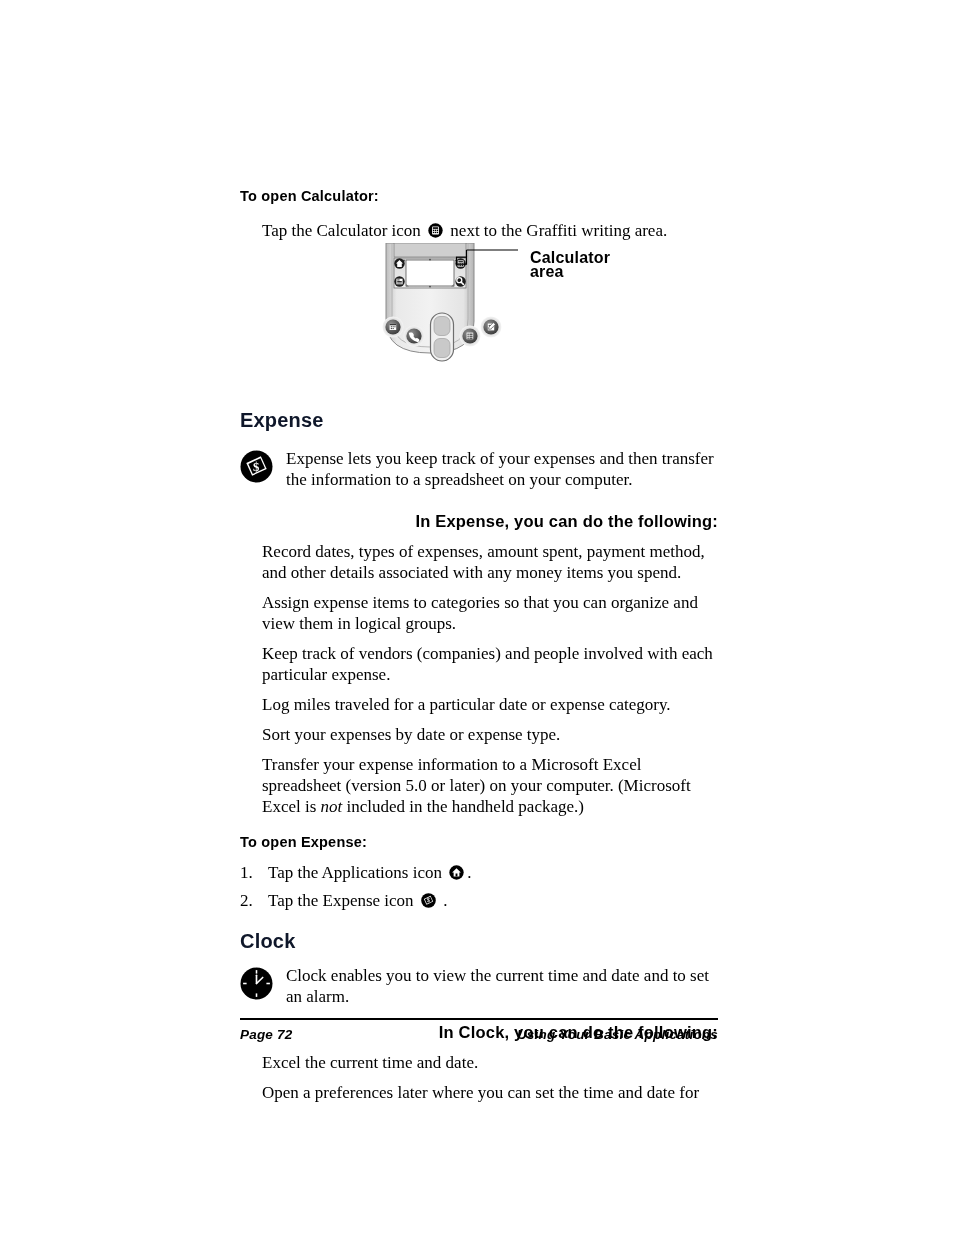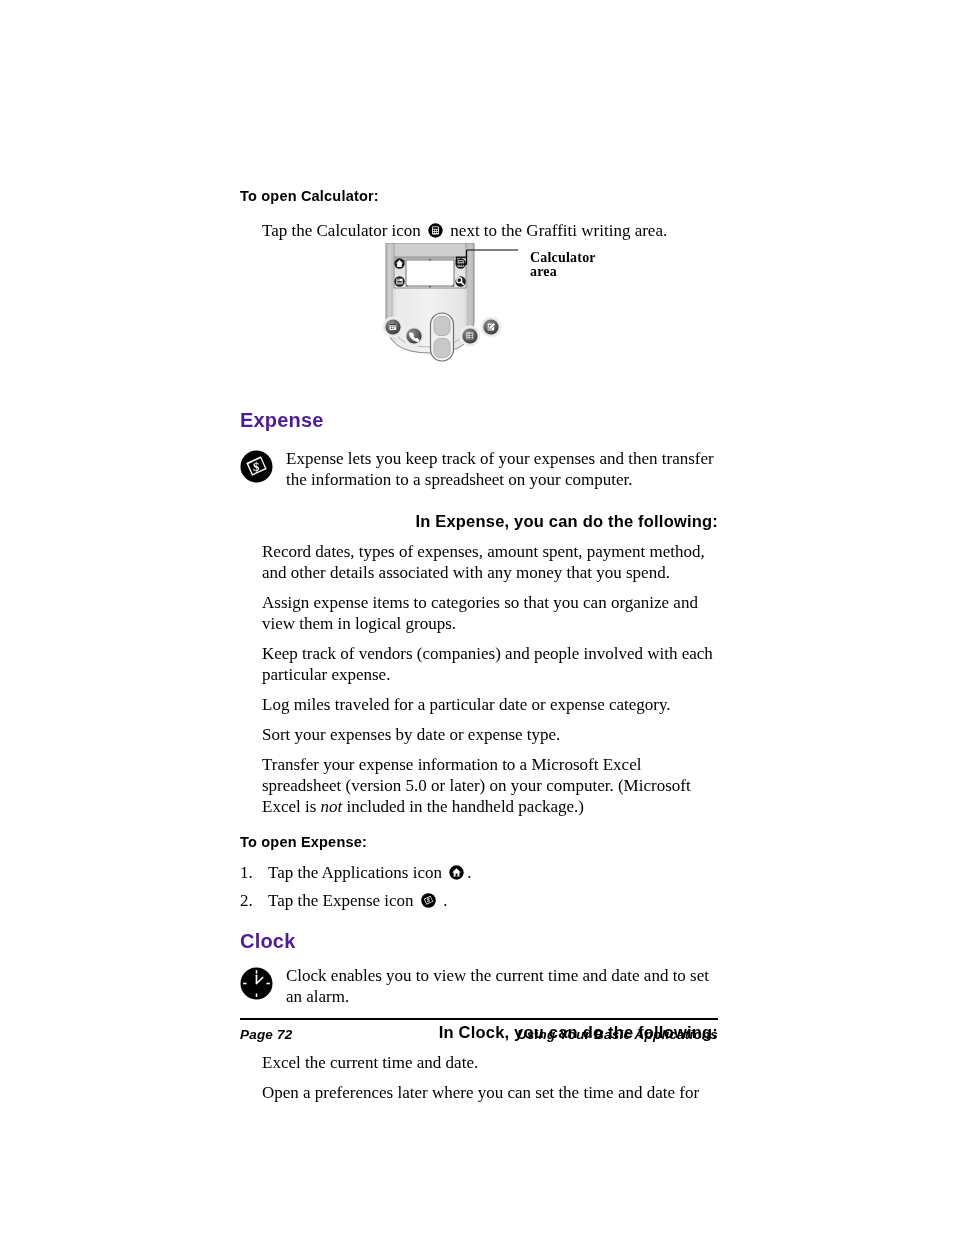--- a/index.html
+++ b/index.html
@@ -41,21 +41,21 @@
     color: #000;
   }
 
   .h-section {
     font-family: "Liberation Sans", sans-serif;
     font-weight: bold;
     font-size: 20px;
     letter-spacing: 0.2px;
     margin: 0;
     padding: 0;
-    color: #4c1d95;
+    color: #0f172a;
   }
 
   .h-sub {
     font-family: "Liberation Sans", sans-serif;
     font-weight: bold;
     font-size: 16.5px;
     letter-spacing: 0.2px;
     margin: 0;
     padding: 0;
     color: #000;
@@ -210,21 +210,21 @@
       <div class="icon-text">Expense lets you keep track of your expenses and then transfer the information to a spreadsheet on your computer.</div>
     </div>
 
     <div class="sp-22"></div>
 
     <div class="h-sub">In Expense, you can do the following:</div>
 
     <div class="sp-10"></div>
 
     <div class="indent">
-      <div class="body-text para">Record dates, types of expenses, amount spent, payment method, and other details associated with any money that you spend.</div>
+      <div class="body-text para">Record dates, types of expenses, amount spent, payment method, and other details associated with any money items you spend.</div>
       <div class="body-text para">Assign expense items to categories so that you can organize and view them in logical groups.</div>
       <div class="body-text para">Keep track of vendors (companies) and people involved with each particular expense.</div>
       <div class="body-text para">Log miles traveled for a particular date or expense category.</div>
       <div class="body-text para">Sort your expenses by date or expense type.</div>
       <div class="body-text para">
         <span>Transfer your expense information to a Microsoft Excel spreadsheet (version 5.0 or later) on your computer. (Microsoft Excel is </span><span class="em">not</span><span> included in the handheld package.)</span>
       </div>
     </div>
 
     <div class="sp-8"></div>
@@ -413,22 +413,22 @@
         <circle cx="123" cy="84" r="10.5" fill="url(#btnHalo)"></circle>
         <circle cx="123" cy="84" r="7.6" fill="url(#btnGrad)"></circle>
         <rect x="119.8" y="80.6" width="6.4" height="6.8" fill="#fff"></rect>
         <rect x="120.7" y="81.9" width="4.6" height="0.9" fill="#3a3a3a"></rect>
         <rect x="120.7" y="83.6" width="4.6" height="0.9" fill="#3a3a3a"></rect>
         <rect x="120.7" y="85.3" width="3" height="0.9" fill="#3a3a3a"></rect>
         <path d="M125.4 79.6 l1.9 1.9 l-4.4 4.4 l-2.3 0.4 l0.4 -2.3 z" fill="#fff" stroke="#3a3a3a" stroke-width="0.5"></path>
       </g>
     </svg>
 
-    <div style="position:absolute; left:162px; top:8px; font-family:Liberation Serif, serif;
-                font-weight:bold; font-size:14px; line-height:14px; letter-spacing:0.2px;">
+    <div style="position:absolute; left:162px; top:8px; font-family:Liberation Sans, sans-serif;
+                font-weight:bold; font-size:16px; line-height:14px; letter-spacing:0.2px;">
       <div>Calculator</div>
       <div>area</div>
     </div>
   </div>
 
   <div class="footer">
     <div class="footer-rule"></div>
     <div class="footer-row">
       <span>Page 72</span>
       <span>Using Your Basic Applications</span>

